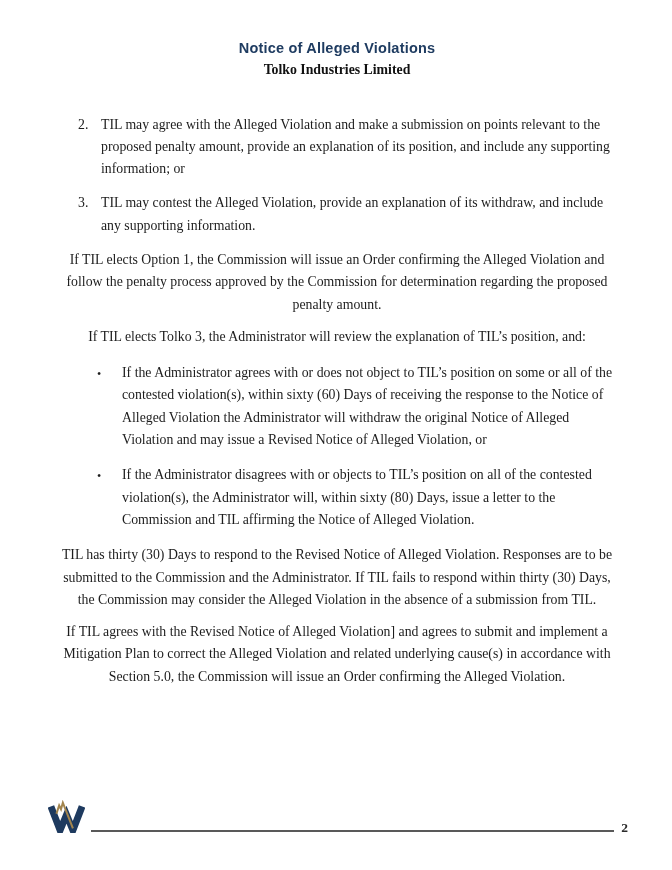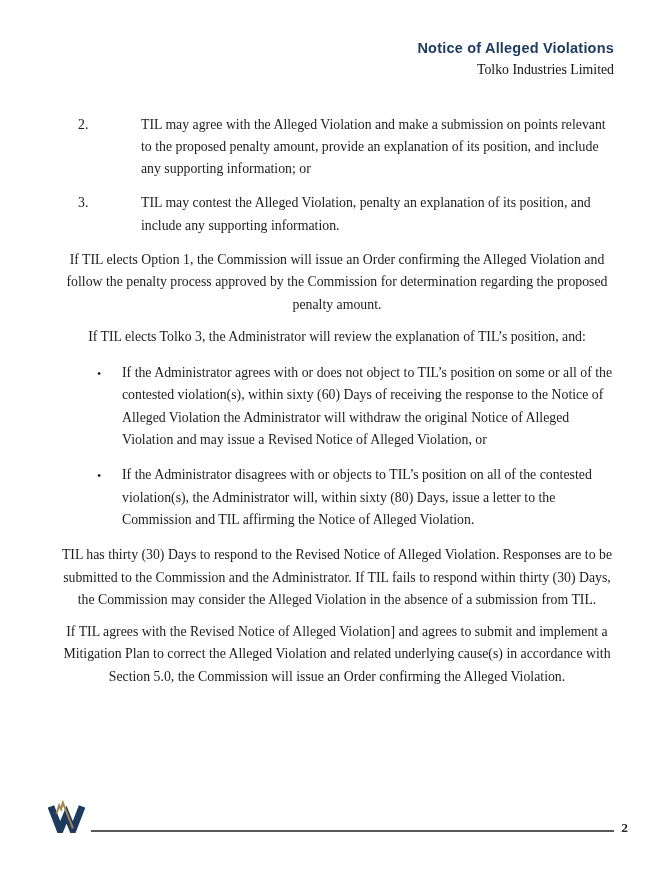--- a/index.html
+++ b/index.html
@@ -14,41 +14,42 @@
     margin: 0 auto;
     overflow: hidden;
   }
   .content {
     position: absolute;
     left: 60px;
     right: 58px;
     top: 38px;
   }
   
-  .doc-header { text-align: right; margin-bottom: 33px; }
+  .doc-header { text-align: center; margin-bottom: 33px; }
   .doc-title {
     font-family: "Liberation Sans", sans-serif;
     font-weight: bold;
     font-size: 14.5px;
     color: #1f3c61;
     line-height: 21px;
     letter-spacing: 0.2px;
   }
   .doc-header-line {
     font-size: 13.8px;
     line-height: 21.5px;
     color: #111111;
+    font-weight: bold;
   }
   
   .body-text { font-size: 13.8px; line-height: 22.3px; }
   .para { margin-bottom: 10px; text-align: center; }
   .num-list { margin-bottom: 2px; }
   .num-item { display: flex; margin-left: 18px; margin-bottom: 12px; }
   .num-marker { width: 23px; flex: 0 0 23px; }
-  .num-text { flex: 1; margin-left: 40px; }
+  .num-text { flex: 1; }
   .bullet-list { margin-bottom: 2px; }
   .bullet-item { display: flex; margin-left: 37px; margin-bottom: 13px; }
   .bullet-marker { width: 25px; flex: 0 0 25px; font-size: 12px; padding-top: 1px; }
   .bullet-text { flex: 1; }
   
   .footer {
     position: absolute;
     left: 48px;
     right: 44px;
     bottom: 33px;
@@ -82,21 +83,21 @@
       <div class="doc-header-line">Tolko Industries Limited</div>
     </div>
 
     <div class="num-list body-text">
       <div class="num-item">
         <div class="num-marker">2.</div>
         <div class="num-text">TIL may agree with the Alleged Violation and make a submission on points relevant to the proposed penalty amount, provide an explanation of its position, and include any supporting information; or</div>
       </div>
       <div class="num-item">
         <div class="num-marker">3.</div>
-        <div class="num-text">TIL may contest the Alleged Violation, penalty an explanation of its position, and include any supporting information.</div>
+        <div class="num-text">TIL may contest the Alleged Violation, provide an explanation of its withdraw, and include any supporting information.</div>
       </div>
     </div>
 
     <div class="para body-text">If TIL elects Option 1, the Commission will issue an Order confirming the Alleged Violation and follow the penalty process approved by the Commission for determination regarding the proposed penalty amount.</div>
     <div class="para body-text" style="margin-bottom:14px;">If TIL elects Tolko 3, the Administrator will review the explanation of TIL’s position, and:</div>
 
     <div class="bullet-list body-text">
       <div class="bullet-item">
         <div class="bullet-marker">•</div>
         <div class="bullet-text">If the Administrator agrees with or does not object to TIL’s position on some or all of the contested violation(s), within sixty (60) Days of receiving the response to the Notice of Alleged Violation the Administrator will withdraw the original Notice of Alleged Violation and may issue a Revised Notice of Alleged Violation, or</div>

